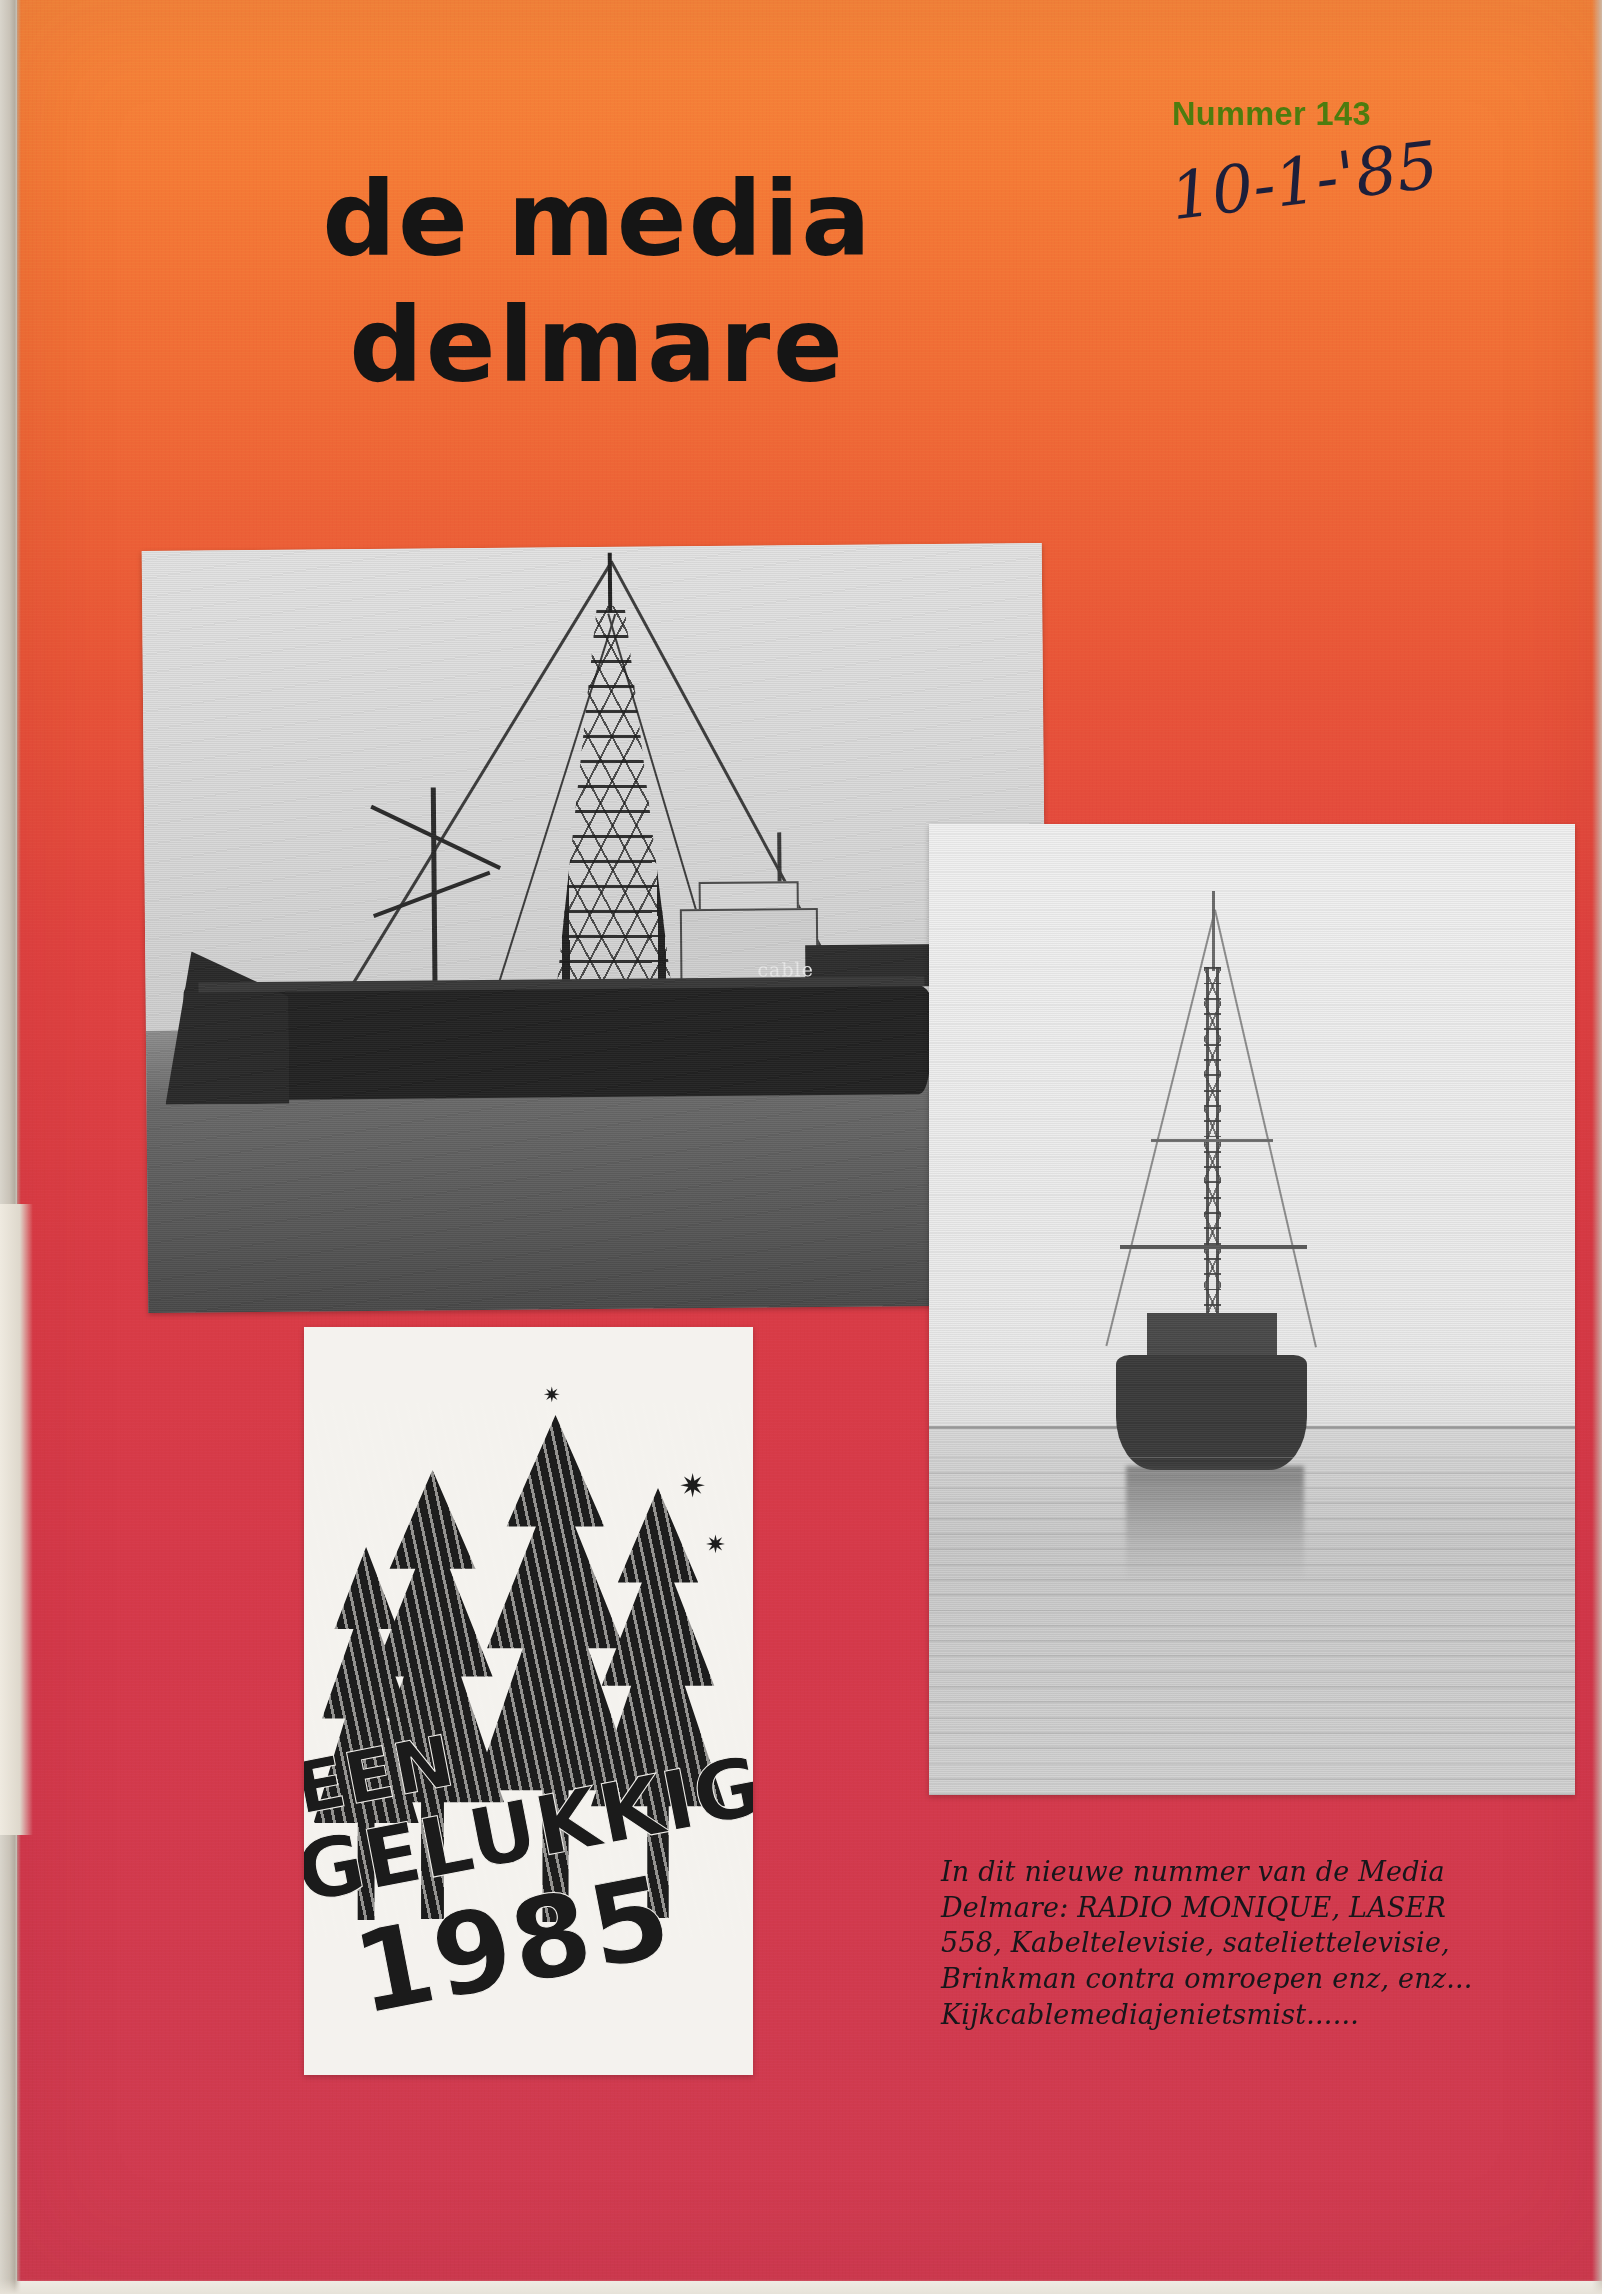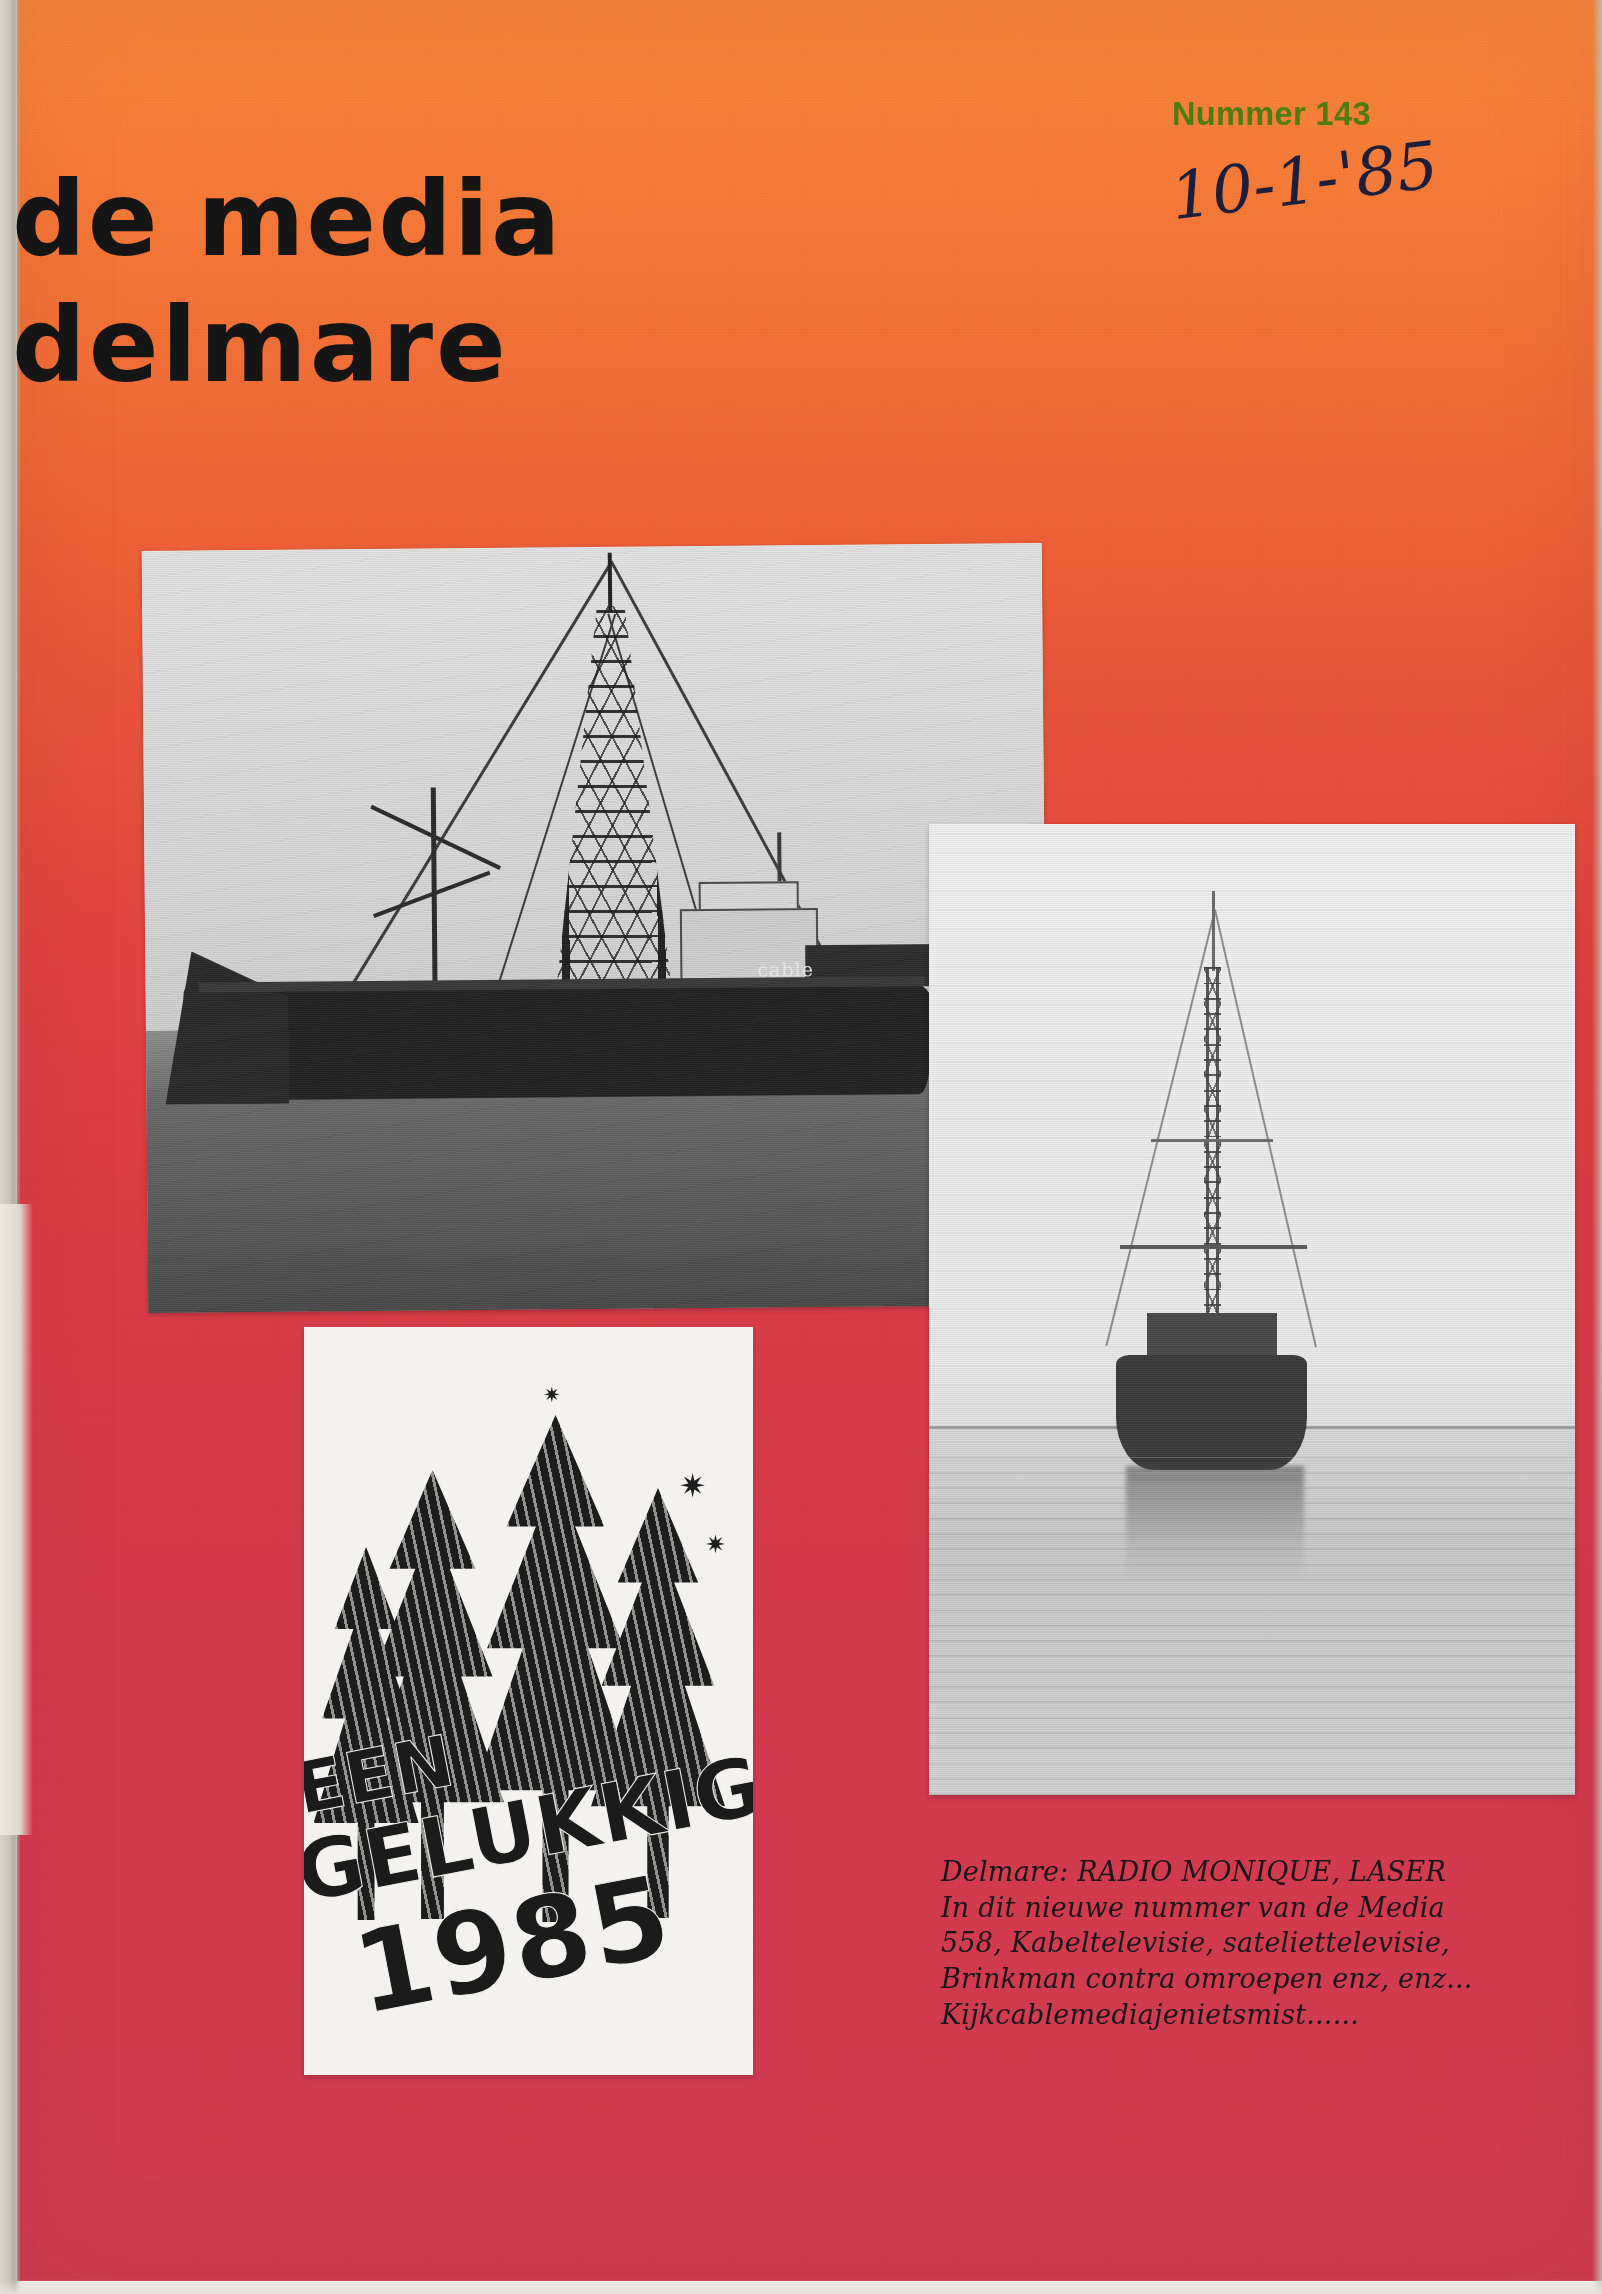--- a/index.html
+++ b/index.html
@@ -91,23 +91,24 @@
     right: 231px;
     top: 96px;
     font-size: 32.5px;
     font-weight: bold;
     color: #4d7c0f;
     letter-spacing: 0.4px;
     white-space: nowrap;
   }
   .masthead {
     position: absolute;
-    left: 12px;
+    left: 0;
     top: 167px;
     width: 1195px;
+    text-align: center;
     color: #151515;
     font-weight: bold;
     font-size: 103px;
     line-height: 1.02;
     letter-spacing: 1.9px;
     font-family: "DejaVu Sans", sans-serif;
   }
   .masthead .line1 { display: block; }
   .masthead .line2 { display: block; margin-top: 21px; letter-spacing: 2.9px;}
 
@@ -463,22 +464,22 @@
     <div class="star star-2">✷</div>
     <div class="star star-3">✷</div>
     <div class="greeting">
       <span class="g1">EEN</span>
       <span class="g2">GELUKKIG</span>
       <span class="g3">1985</span>
     </div>
   </div>
 
   <div class="teaser">
+    <span class="t-line">In dit nieuwe nummer van de Media</span>
     <span class="t-line">Delmare: RADIO MONIQUE, LASER</span>
-    <span class="t-line">In dit nieuwe nummer van de Media</span>
     <span class="t-line">558, Kabeltelevisie, sateliettelevisie,</span>
     <span class="t-line">Brinkman contra omroepen enz, enz...</span>
     <span class="t-line spread">
       <span>Kijk</span>
       <span>cable</span>
       <span>media</span>
       <span>je</span>
       <span>niets</span>
       <span>mist......</span>
     </span>

